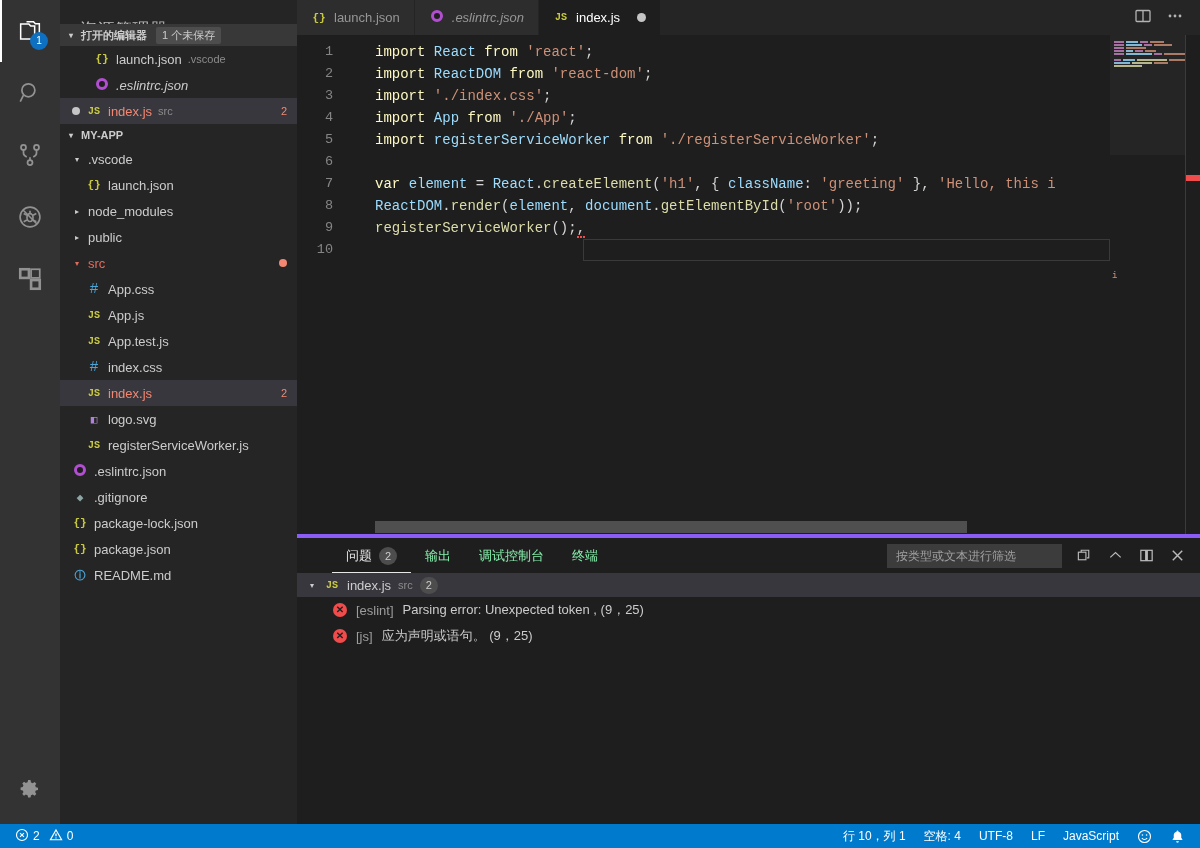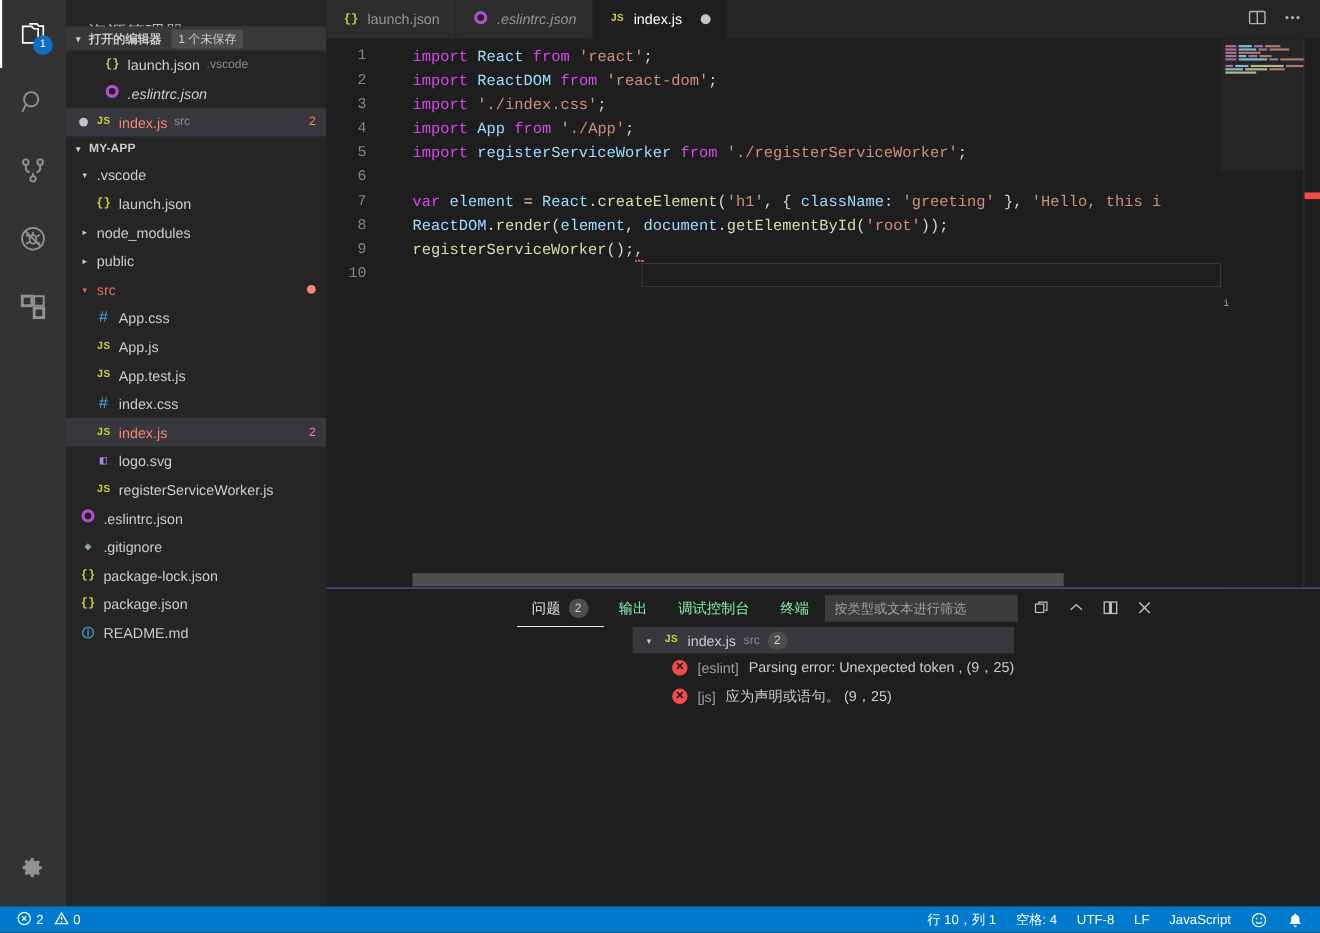--- a/index.html
+++ b/index.html
@@ -99,21 +99,21 @@
     width:60px; flex:0 0 60px; text-align:right; padding-right:24px;
     color:#858585; font-size:13.5px; font-family:"Liberation Mono", monospace;
   }
   .ltext { padding-left:18px; position:relative; }
   .cur-line .ltext { }
   .cur-line-box {
     position:absolute; left:376px; right:90px; height:22px;
     border:1px solid #3a3a3a; pointer-events:none;
   }
   
-  .k   { color:#d946ef;font-family:Liberation Mono, monospace; }   
+  .k   { color:#fef9c3;font-family:Liberation Mono, monospace; }   
   .id  { color:#9cdcfe; }   
   .str { color:#ce9178; }   
   .fn  { color:#dcdcaa; }   
   .pl  { color:#d4d4d4; }
   .squig { border-bottom:2px dotted #f14c4c; }
 
   .minimap { position:absolute; top:0; right:14px; width:76px; bottom:0; background:#1e1e1e; overflow:hidden; }
   .mm-line { height:2px; margin:0 0 1px 4px; display:flex; gap:2px; }
   .mm-seg { height:2px; opacity:.8; }
   .mm-slider { position:absolute; left:0; top:0; width:76px; height:120px; background:rgba(255,255,255,.035); }
@@ -121,21 +121,21 @@
               font-family:"Liberation Mono", monospace; }
   .mm-border { position:absolute; right:0; top:0; bottom:0; width:1px; background:#3b3b3b; }
 
   .vscroll { position:absolute; top:0; right:0; width:14px; bottom:0; background:transparent; }
   .v-err-mark { position:absolute; right:0; width:14px; height:6px; background:#f14c4c; }
   .hscroll { position:absolute; left:0; right:90px; bottom:0; height:14px; }
   .h-thumb { position:absolute; height:12px; background:#4f4f4f; top:1px; }
 
   
   .panel { height:290px; flex:0 0 290px; background:#1e1e1e; display:flex; flex-direction:column;
-           border-top:1px solid #8b5cf6;align-items:center; }
+           border-top:4px solid #8b5cf6; }
   .panel-tabs { height:35px; display:flex; align-items:center; padding-left:35px; gap:0; position:relative; }
   .ptab {
     height:35px; display:flex; align-items:center; gap:7px; padding:0 14px;
     font-size:13px; color:#86efac; cursor:pointer; text-transform:uppercase;
   }
   .ptab.active { color:#e7e7e7; box-shadow:inset 0 -1px 0 #e7e7e7; }
   .ptab .pbadge {
     background:#4d4d4d; color:#cccccc; border-radius:9px; min-width:18px;
     height:18px; line-height:18px; text-align:center; font-size:11px; padding:0 5px;
   }

